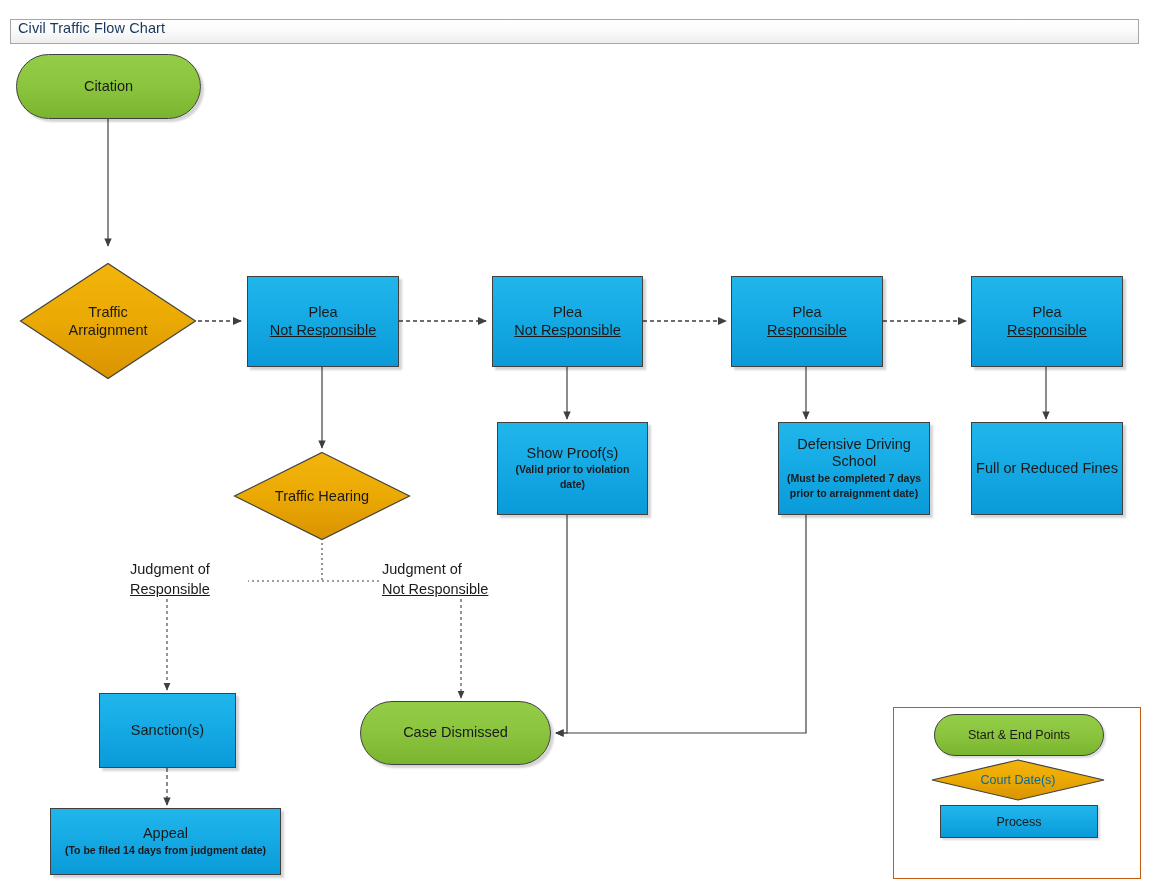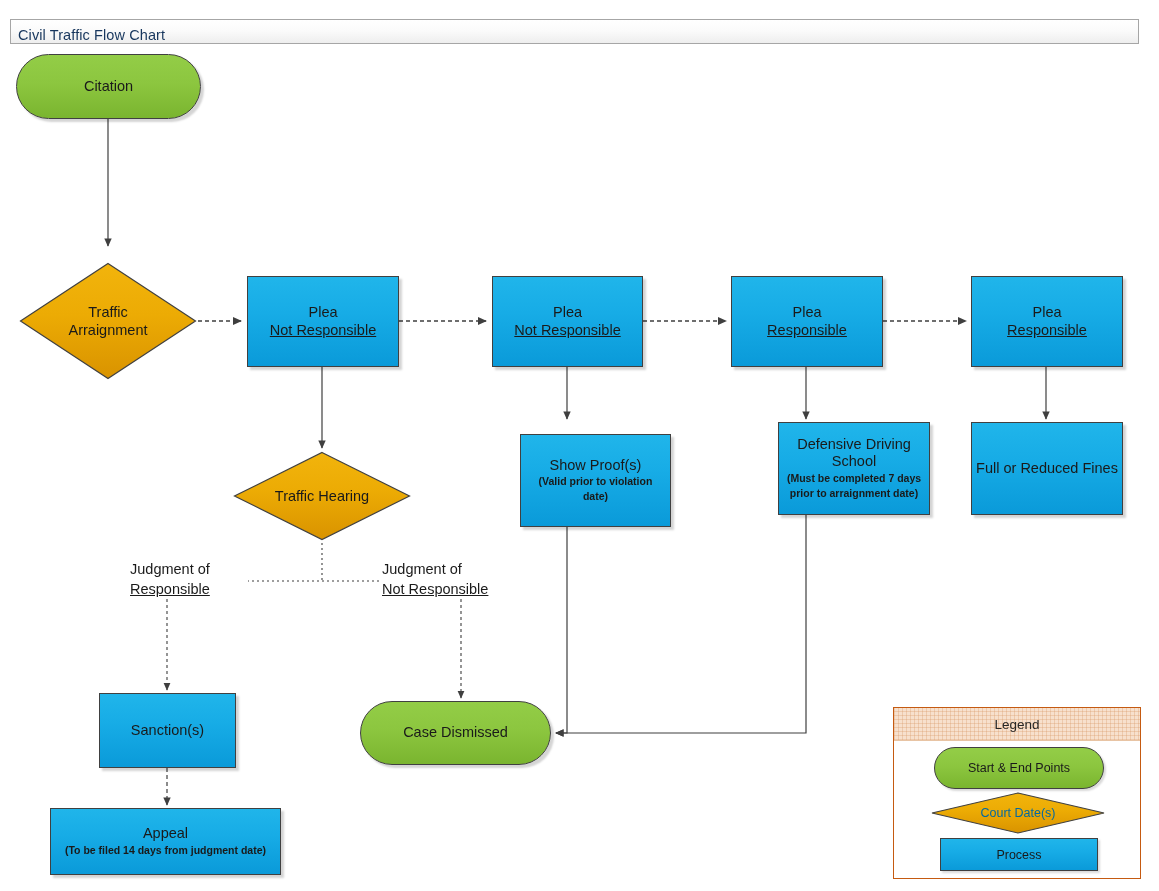--- a/index.html
+++ b/index.html
@@ -17,21 +17,21 @@
   }
 
   
   #titlebar{
     position:absolute;
     left:10px; top:19px;
     width:1129px; height:25px;
     box-sizing:border-box;
     background:linear-gradient(to bottom,#ffffff 0%,#fbfbfb 45%,#eeeeee 100%);
     border:1px solid #a6a6a6;
-    display:flex;align-items:flex-end;
+    display:flex;align-items:flex-start;
     padding-left:7px;
   }
   #titlebar .tbtext{
     font-size:14.5px;
     color:#17365d;
     letter-spacing:.1px;
     white-space:nowrap;
   }
 
   
@@ -229,21 +229,21 @@
           <stop offset="100%" stop-color="#d99300"></stop>
         </linearGradient>
       </defs>
       <polygon points="90,2.5 177.5,46 90,89.5 2.5,46" fill="url(#og2)" stroke="#404040" stroke-width="1.2"></polygon>
     </svg>
     <div class="dlabel">
       <span>Traffic Hearing</span>
     </div>
   </div>
 
-  <div class="node proc" style="left:520px;top:422px;width:151px;height:93px;margin-top:12px;">
+  <div class="node proc" style="left:497px;top:422px;width:151px;height:93px;">
     <span class="t1">Show Proof(s)</span>
     <span class="sub">(Valid prior to violation date)</span>
   </div>
 
   <div class="node proc" style="left:731px;top:422px;width:152px;height:93px;margin-left:47px;">
     <span class="t1">Defensive Driving School</span>
     <span class="sub">(Must be completed 7 days prior to arraignment date)</span>
   </div>
 
   <div class="node proc" style="left:971px;top:422px;width:152px;height:93px;">
@@ -267,23 +267,20 @@
   <div class="node proc" style="left:50px;top:808px;width:231px;height:67px;">
     <span class="t1">Appeal</span>
     <span class="sub">(To be filed 14 days from judgment date)</span>
   </div>
 
   <div class="node term" style="left:360px;top:701px;width:191px;height:64px;">
     <span class="t1">Case Dismissed</span>
   </div>
 
   <div id="legend">
-    <div class="lgheader">
-      <span>Legend</span>
-    </div>
     <div class="lgbody">
 
       <div class="lg-term">
         <span>Start &amp; End Points</span>
       </div>
 
       <div class="lg-dia">
         <svg viewBox="0 0 176 44" preserveAspectRatio="none" style="position:absolute;left:0;top:0;width:100%;height:100%;">
           <defs>
             <linearGradient id="og3" x1="0" y1="0" x2="0" y2="1">

